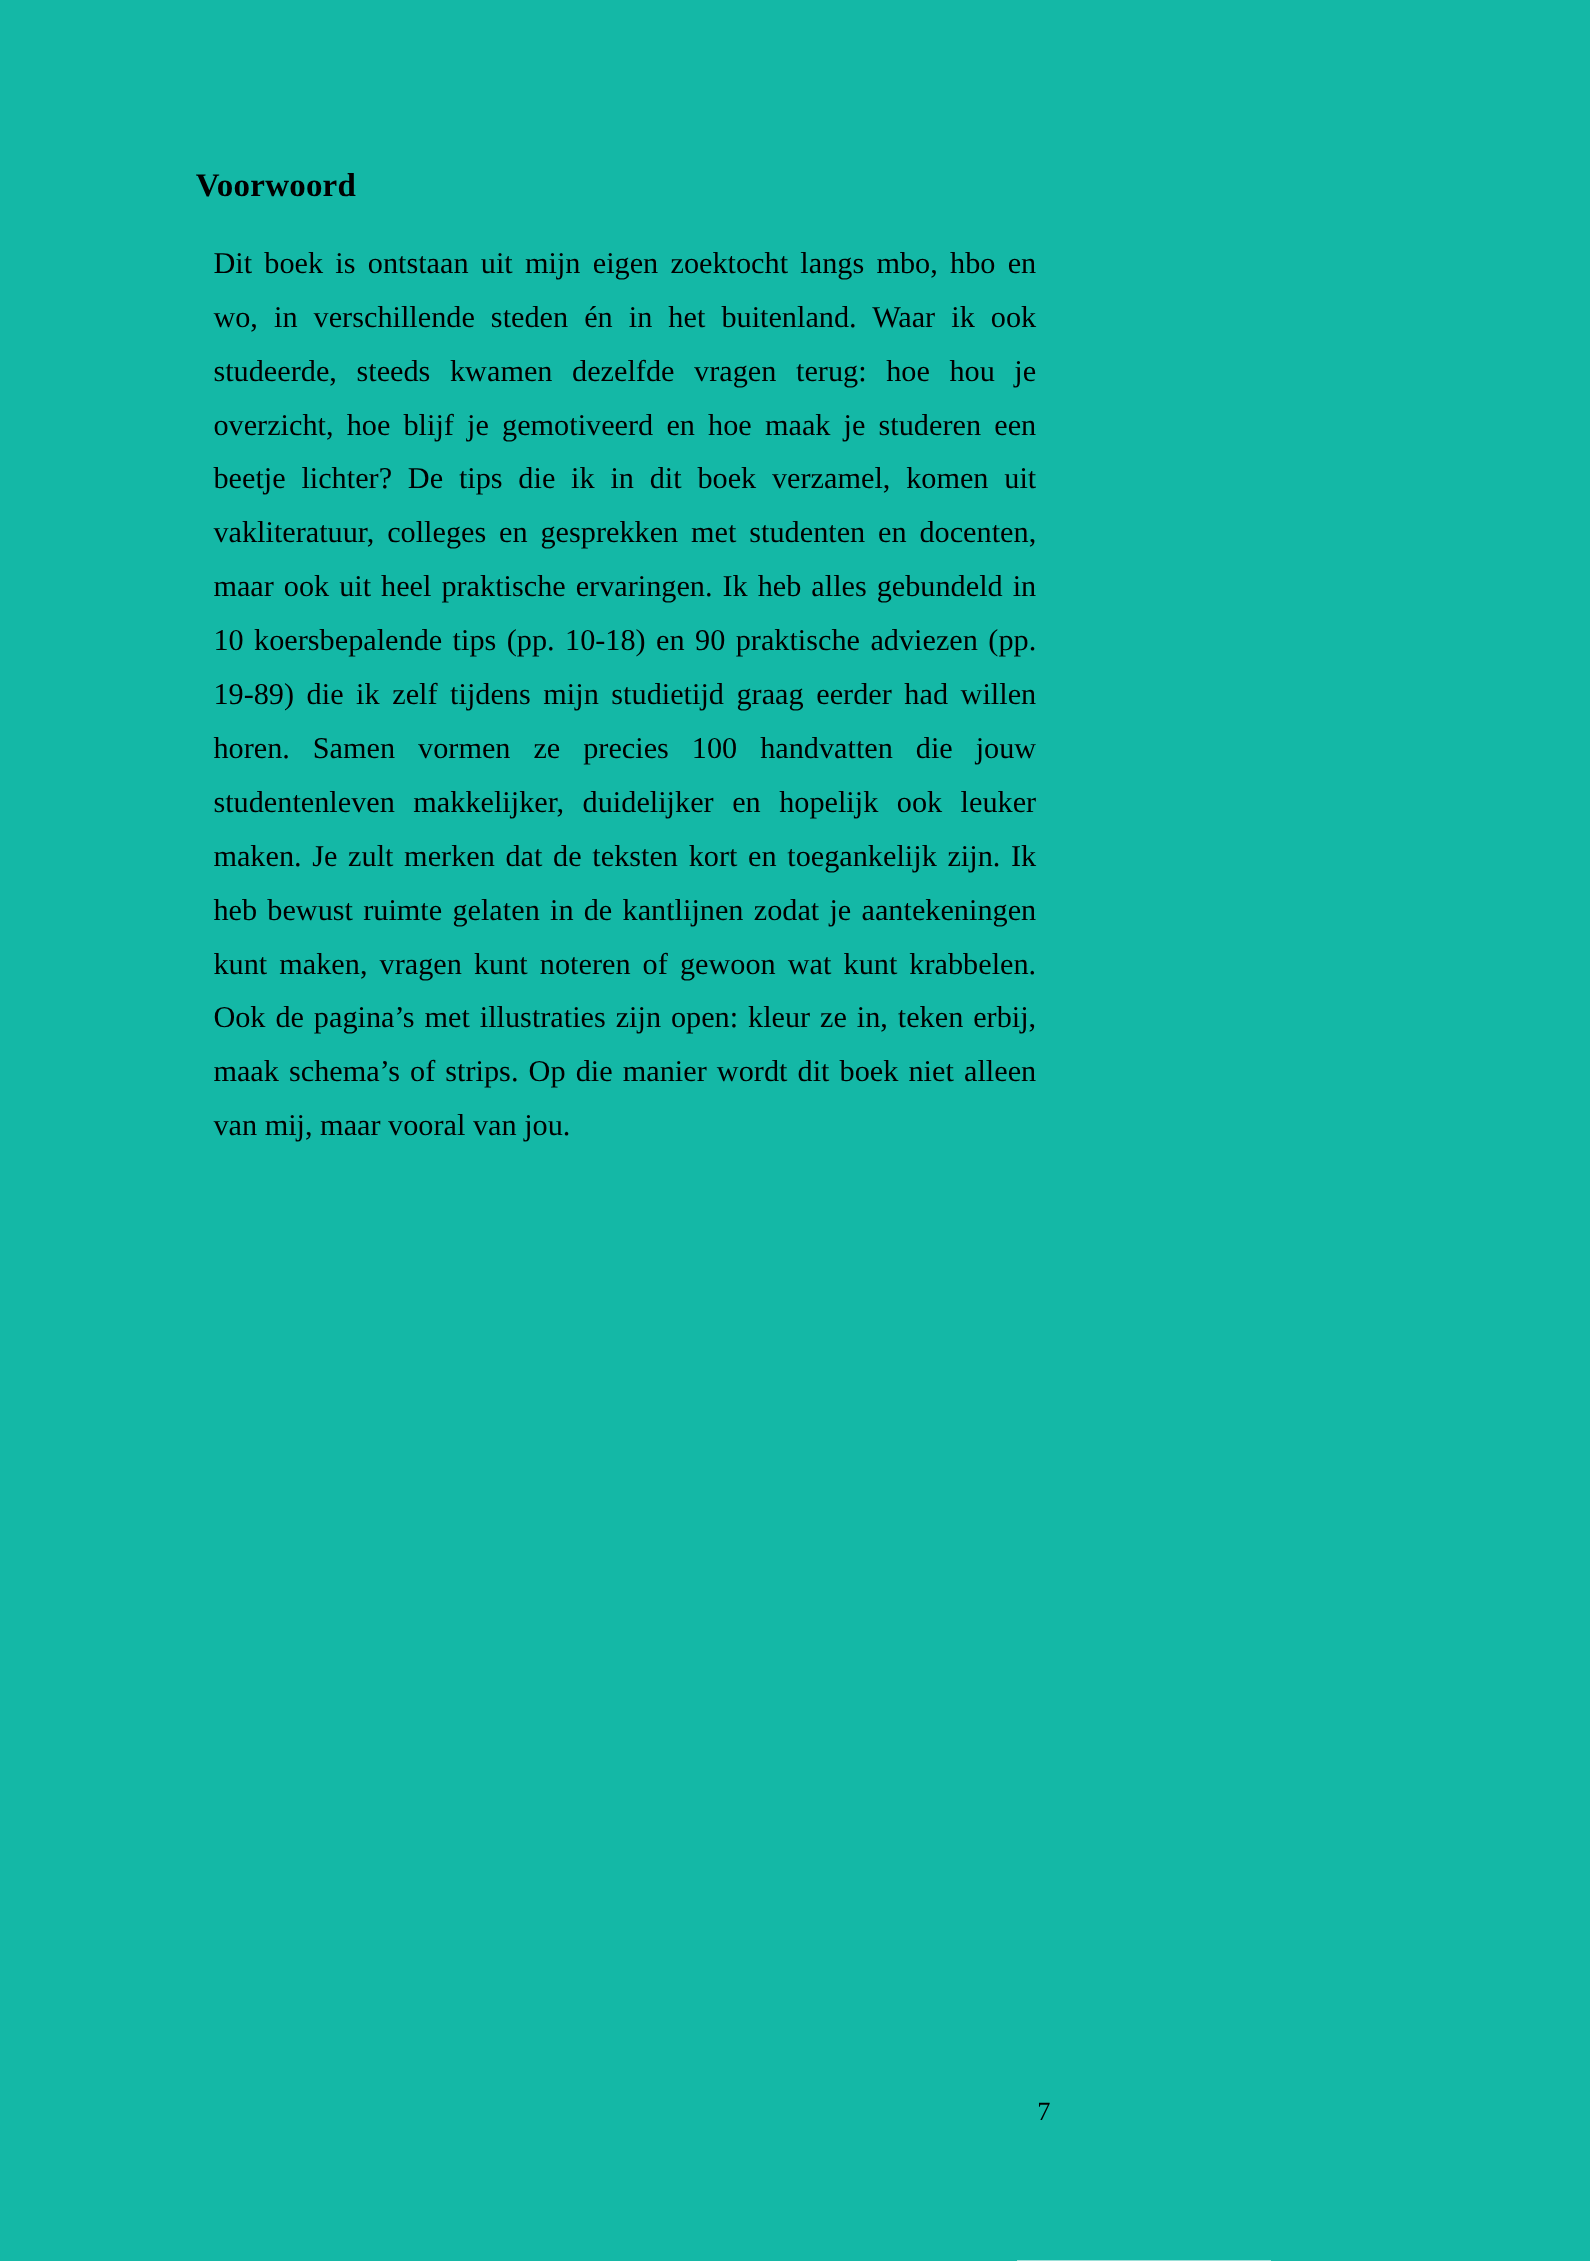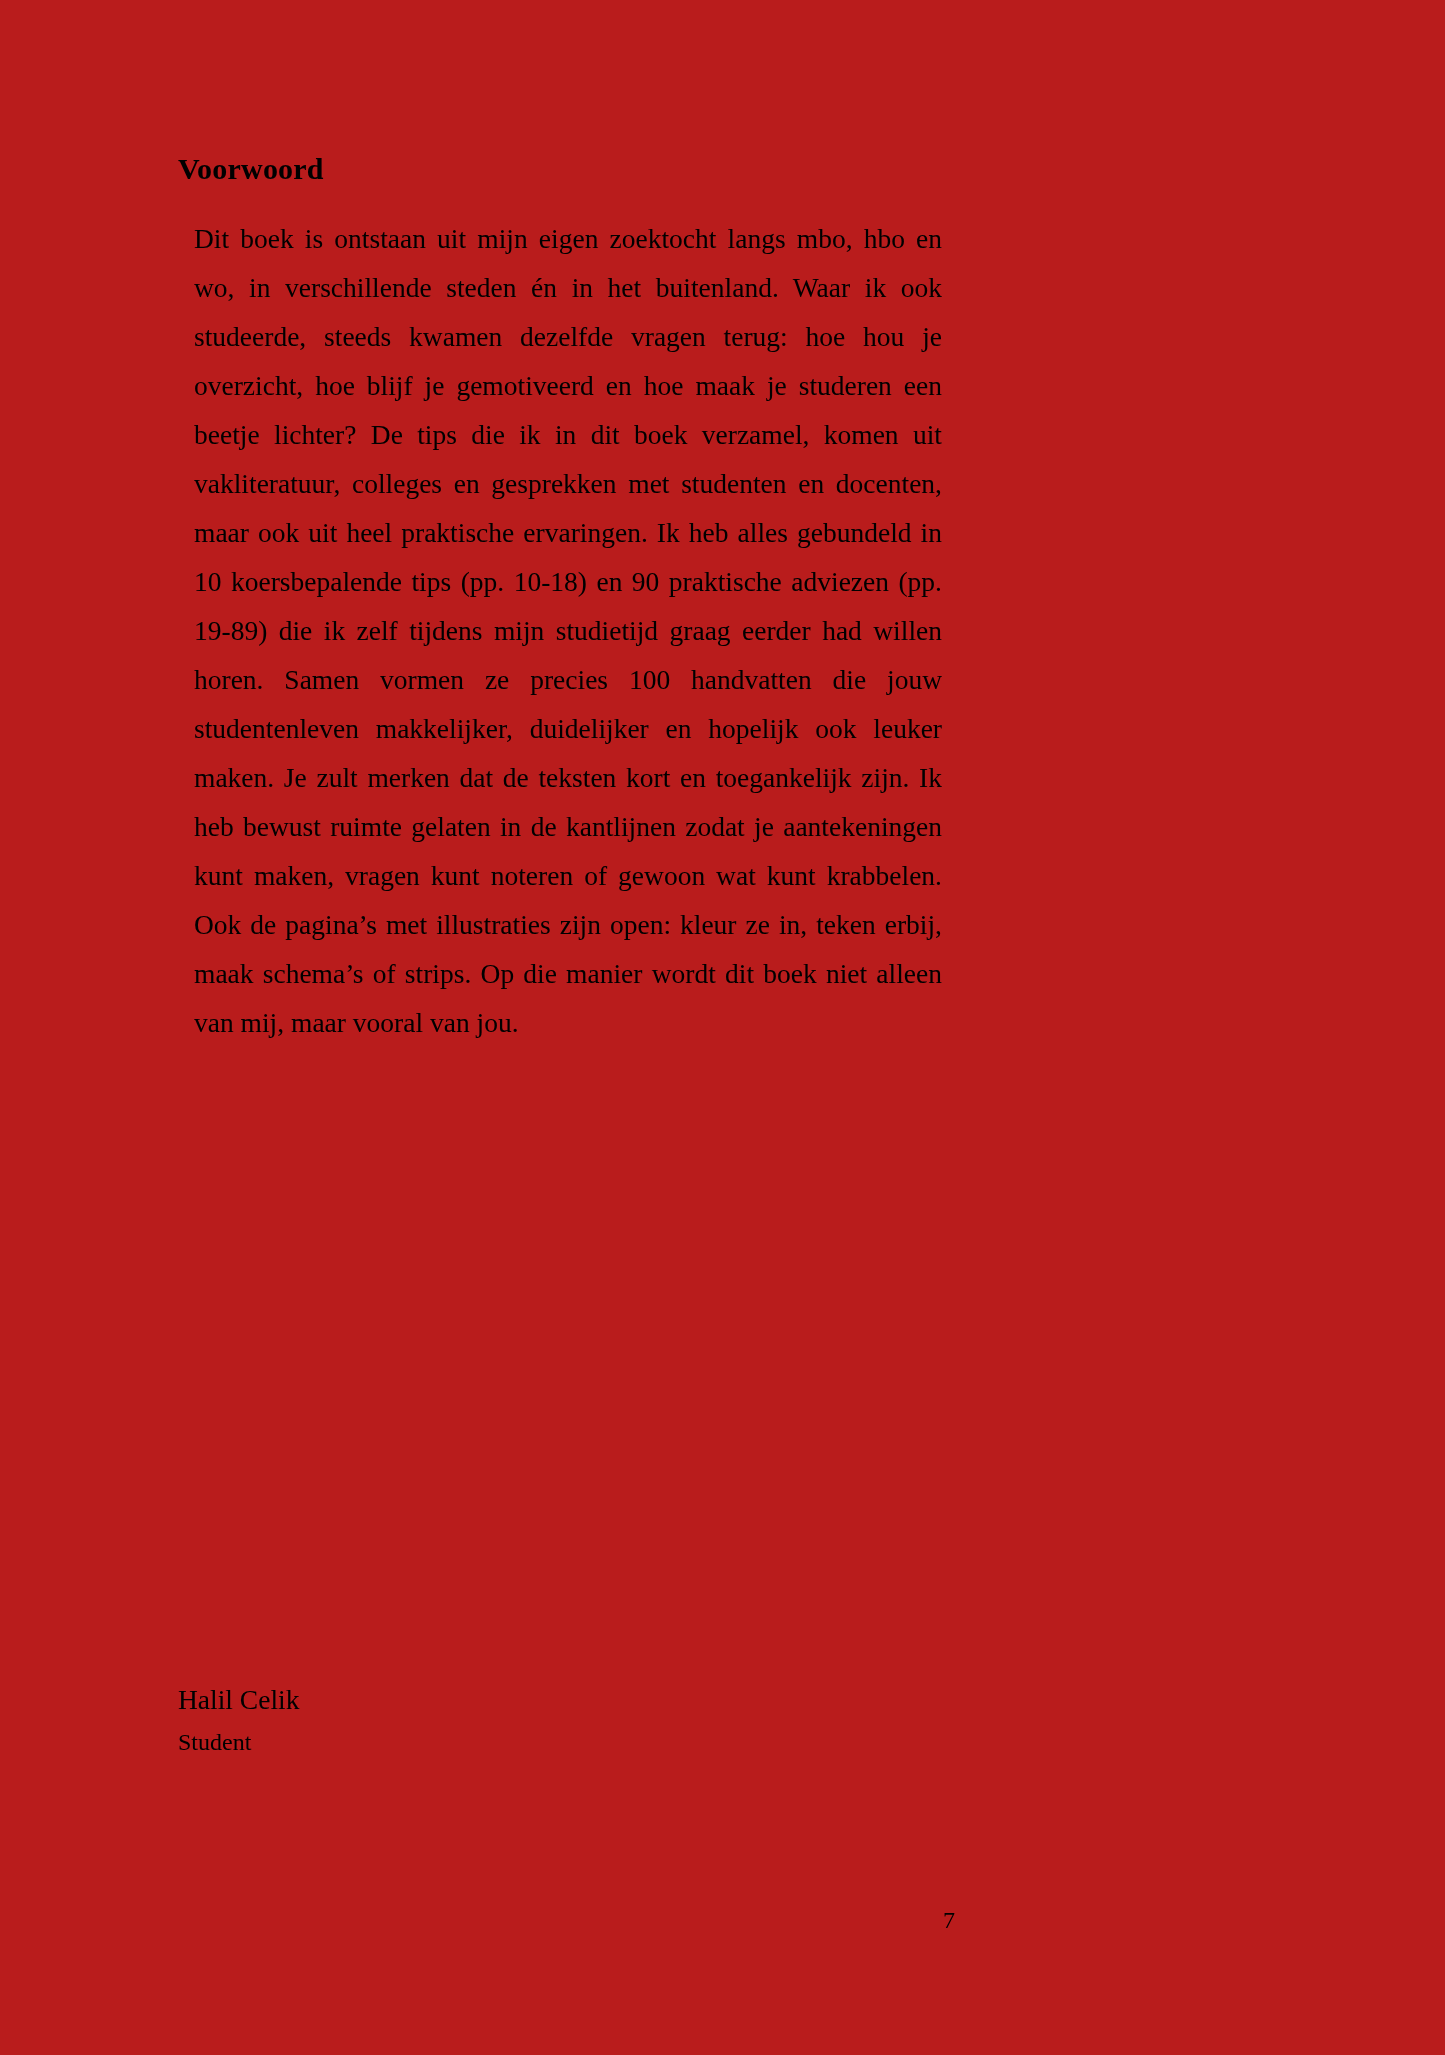--- a/index.html
+++ b/index.html
@@ -15,21 +15,21 @@
     color: #000000;
     -webkit-font-smoothing: antialiased;
   }
 
   .page {
     position: absolute;
     left: 0;
     top: 0;
     width: 1445px;
     height: 2055px;
-    background: #b91c1c;
+    background: #14b8a6;
     overflow: hidden;
   }
 
   
   .content {
     position: absolute;
     left: 178px;
     top: 150px;
     width: 780px;
   }
@@ -94,20 +94,16 @@
 
     <h1 class="heading">Voorwoord</h1>
 
     <p class="body-par">Dit boek is ontstaan uit mijn eigen zoektocht langs mbo, hbo en wo, in verschillende steden én in het buitenland. Waar ik ook studeerde, steeds kwamen dezelfde vragen terug: hoe hou je overzicht, hoe blijf je gemotiveerd en hoe maak je studeren een beetje lichter? De tips die ik in dit boek verzamel, komen uit vakliteratuur, colleges en gesprekken met studenten en docenten, maar ook uit heel praktische ervaringen. Ik heb alles gebundeld in 10 koersbepalende tips (pp. 10-18) en 90 praktische adviezen (pp. 19-89) die ik zelf tijdens mijn studietijd graag eerder had willen horen. Samen vormen ze precies 100 handvatten die jouw studentenleven makkelijker, duidelijker en hopelijk ook leuker maken. Je zult merken dat de teksten kort en toegankelijk zijn. Ik heb bewust ruimte gelaten in de kantlijnen zodat je aantekeningen kunt maken, vragen kunt noteren of gewoon wat kunt krabbelen. Ook de pagina’s met illustraties zijn open: kleur ze in, teken erbij, maak schema’s of strips. Op die manier wordt dit boek niet alleen van mij, maar vooral van jou.</p>
 
     <div class="par-gap"></div>
 
 
   </div>
 
-  <div class="sig-block">
-    <p class="sig-name">Halil Celik</p>
-    <p class="sig-role">Student</p>
-  </div>
 
   <div class="folio">7</div>
 
 </div>
 
 </body></html>

